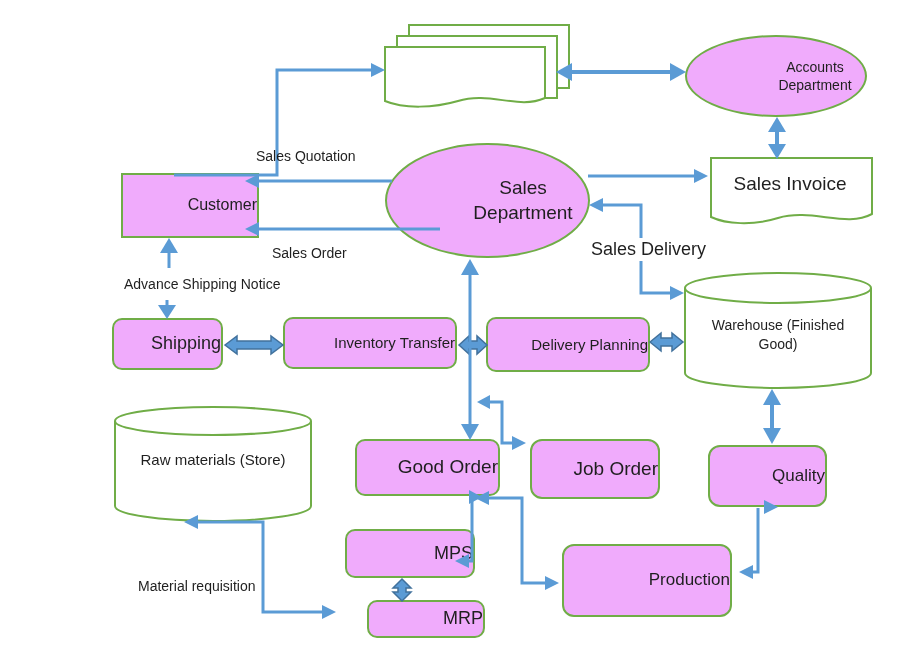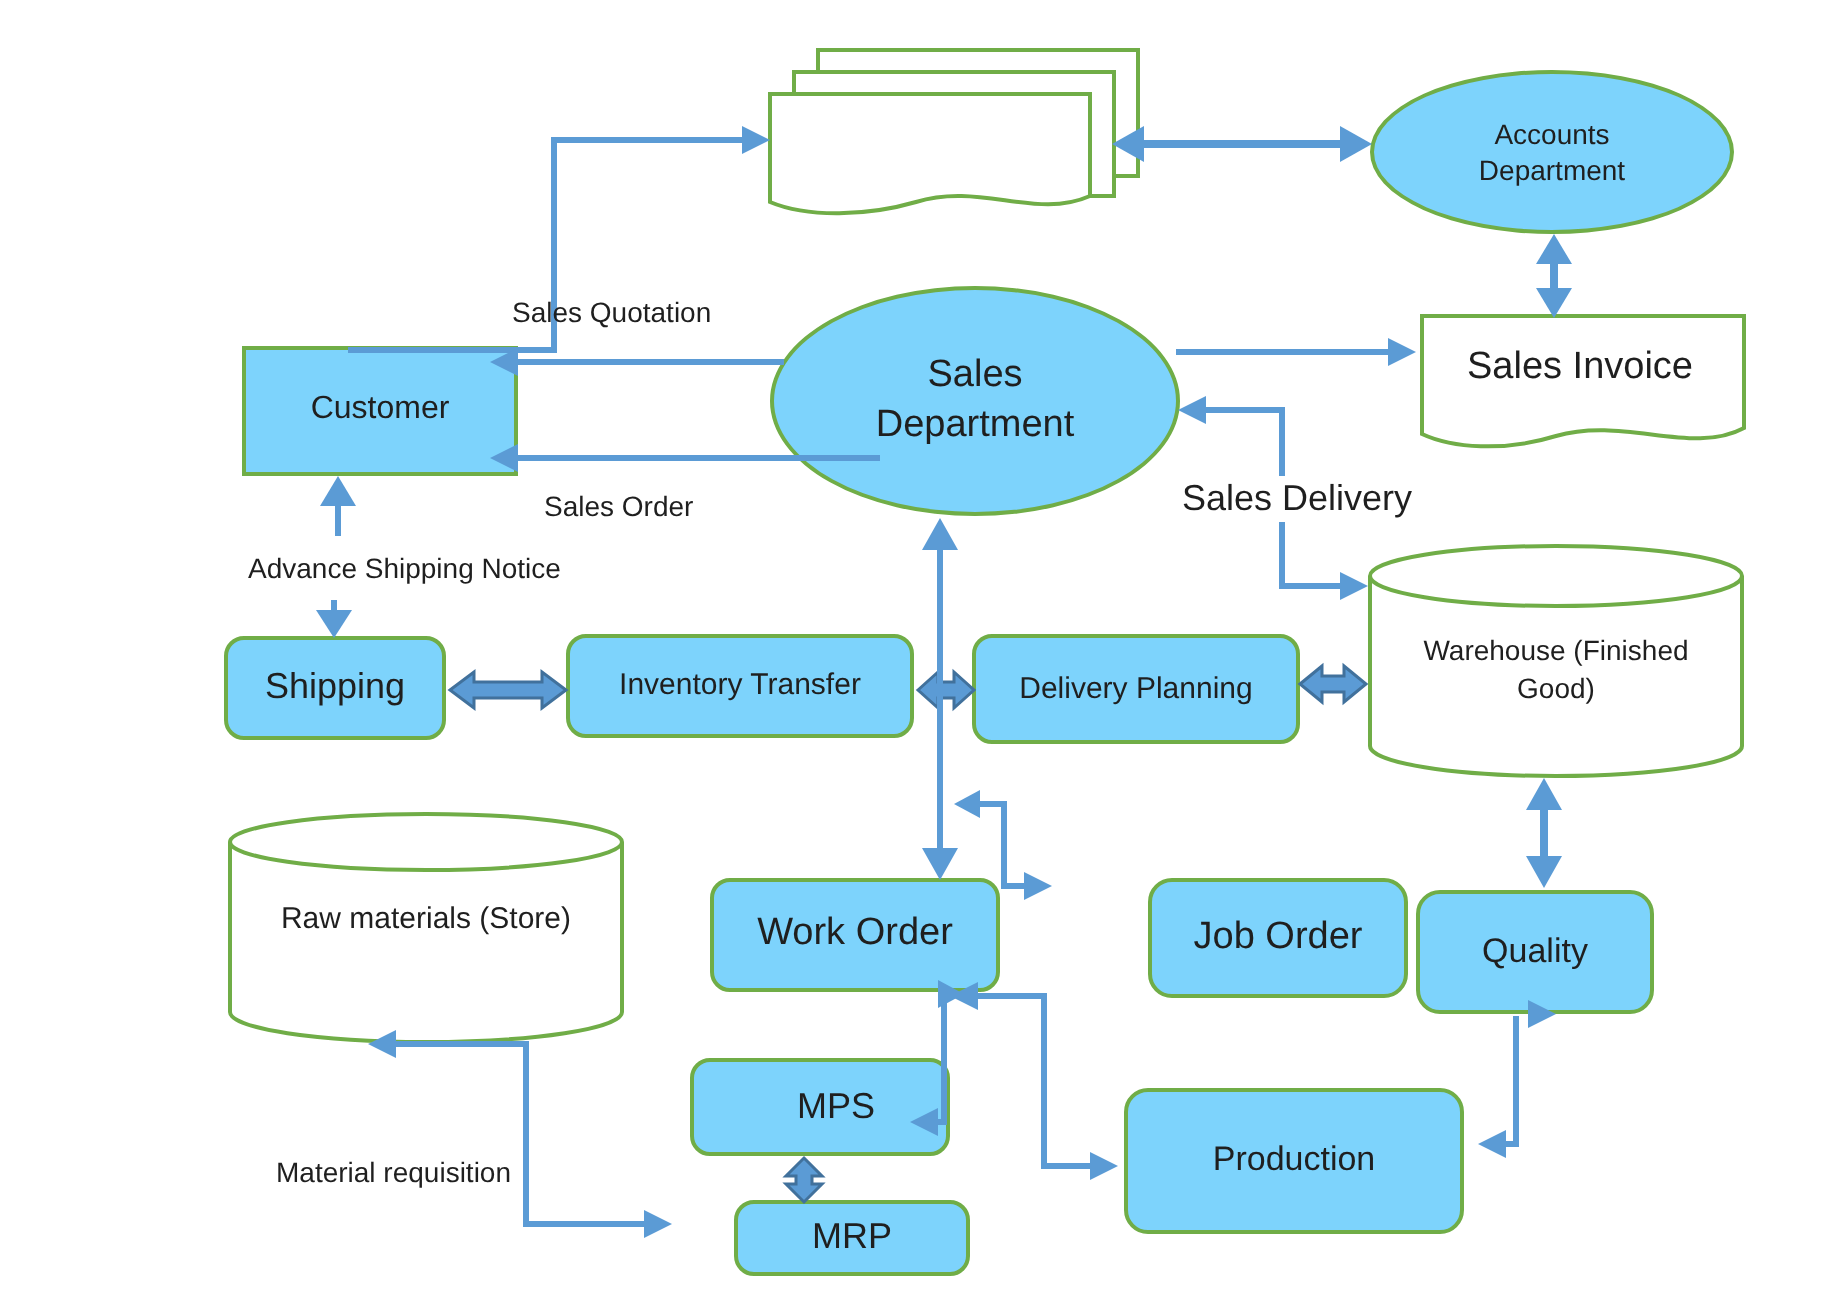--- a/index.html
+++ b/index.html
@@ -10,21 +10,21 @@
     --text-color:#1f1f1f;
     --bg:#ffffff;
   }
   html,body{margin:0;padding:0;background:var(--bg);}
   #canvas{
     position:relative;width:922px;height:645px;background:var(--bg);
     font-family:"Liberation Sans",sans-serif;color:var(--text-color);overflow:hidden;
   }
   .node{
     position:absolute;box-sizing:border-box;border:2px solid var(--shape-stroke);
-    background:#7dd3fc;display:flex;align-items:center;justify-content:center;
+    background:#f0abfc;display:flex;align-items:center;justify-content:flex-end;
     text-align:center;color:var(--text-color);z-index:2;line-height:1.3;
   }
   .rounded{border-radius:10px;}
   .ellipse{border-radius:50%;}
   .shape-svg{position:absolute;z-index:2;}
   .shape-path{fill:#fff;stroke:var(--shape-stroke);stroke-width:2;}
   .shape-label{
     position:absolute;z-index:2;display:flex;align-items:center;justify-content:center;
     text-align:center;line-height:1.35;color:var(--text-color);
   }
@@ -58,24 +58,24 @@
 
   <div class="node rounded" id="delivery-planning" style="left:486px;top:317px;width:164px;height:55px;font-size:15px;">
     <span>Delivery Planning</span>
   </div>
 
   <div class="node rounded" id="inventory-transfer" style="left:283px;top:317px;width:174px;height:52px;font-size:15px;">
     <span>Inventory Transfer</span>
   </div>
 
   <div class="node rounded" id="work-order" style="left:355px;top:439px;width:145px;height:57px;font-size:19px;">
-    <span>Work Order</span>
-  </div>
-
-  <div class="node rounded" id="job-order" style="left:530px;top:439px;width:130px;height:60px;font-size:19px;border-radius:12px;margin-left:44px;">
+    <span>Good Order</span>
+  </div>
+
+  <div class="node rounded" id="job-order" style="left:530px;top:439px;width:130px;height:60px;font-size:19px;border-radius:12px;">
     <span>Job Order</span>
   </div>
 
   <div class="node rounded" id="quality" style="left:708px;top:445px;width:119px;height:62px;font-size:17px;border-radius:12px;">
     <span>Quality</span>
   </div>
 
   <div class="node rounded" id="production" style="left:562px;top:544px;width:170px;height:73px;font-size:17px;border-radius:12px;">
     <span>Production</span>
   </div>

